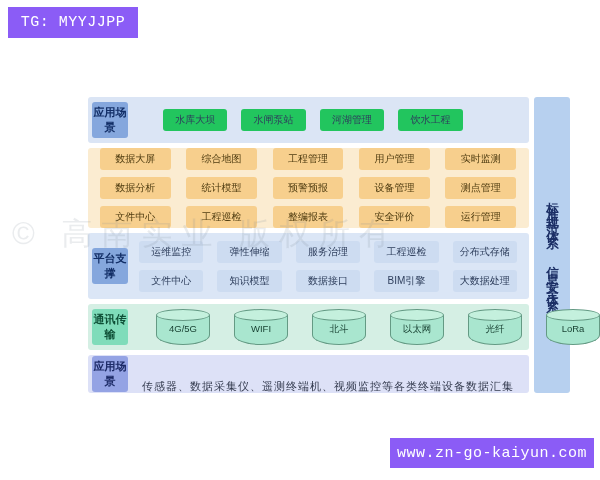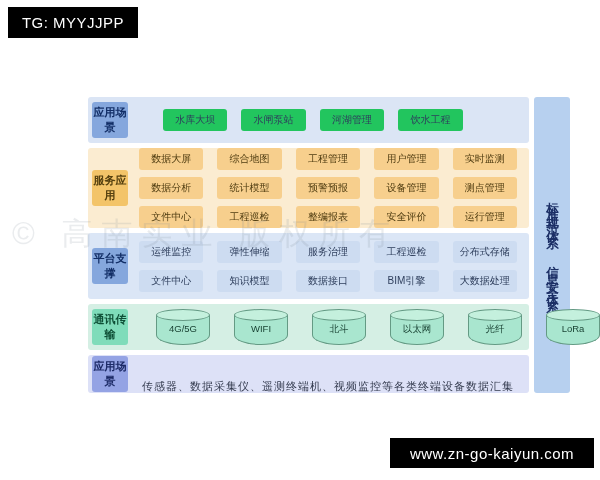--- a/index.html
+++ b/index.html
@@ -2,23 +2,24 @@
 <html><head>
 <meta charset="utf-8">
 <style>
   html,body{margin:0;padding:0;}
   body{
     width:600px;height:480px;position:relative;overflow:hidden;
     background:#ffffff;
     font-family:"Liberation Sans","DejaVu Sans",sans-serif;
   }
   .badge{
-    position:absolute;background:#000000;color:#ffffff;
+    position:absolute;background:#8b5cf6;color:#ffffff;
     display:flex;align-items:center;justify-content:center;
     letter-spacing:0.5px;
+    font-family:Liberation Mono, monospace;
   }
   .badge-top{left:8px;top:7px;width:130px;height:31px;font-size:15px;}
   .badge-bottom{top:438px;left:390px;width:204px;height:30px;font-size:15px;}
 
   .watermark{
     position:absolute;left:12px;top:213px;z-index:5;
     font-size:31px;letter-spacing:9px;white-space:nowrap;
     color:rgba(125,135,150,0.16);pointer-events:none;
   }
 
@@ -103,21 +104,20 @@
       <div class="layer-label lbl-blue">应用场景</div>
       <div class="grid">
         <span class="box box-blue">水库大坝</span>
         <span class="box box-blue">水闸泵站</span>
         <span class="box box-blue">河湖管理</span>
         <span class="box box-blue">饮水工程</span>
       </div>
     </div>
 
     <div class="row row-services">
-      <div class="layer-label lbl-orange">服务应用</div>
       <div class="grid">
         <span class="box box-orange">数据大屏</span>
         <span class="box box-orange">综合地图</span>
         <span class="box box-orange">工程管理</span>
         <span class="box box-orange">用户管理</span>
         <span class="box box-orange">实时监测</span>
         <span class="box box-orange">数据分析</span>
         <span class="box box-orange">统计模型</span>
         <span class="box box-orange">预警预报</span>
         <span class="box box-orange">设备管理</span>

